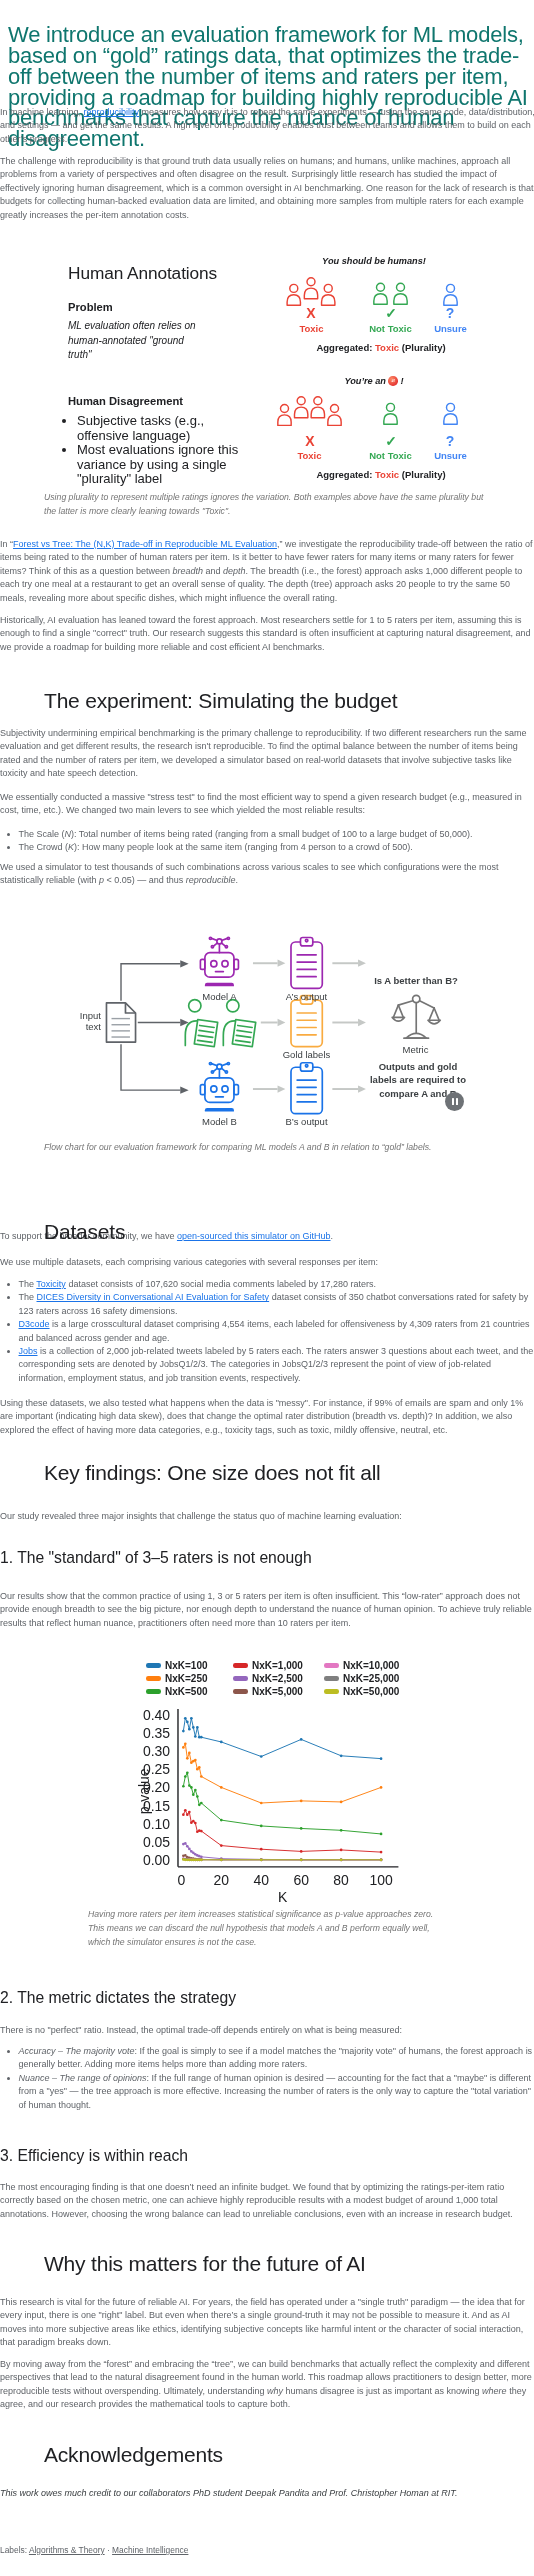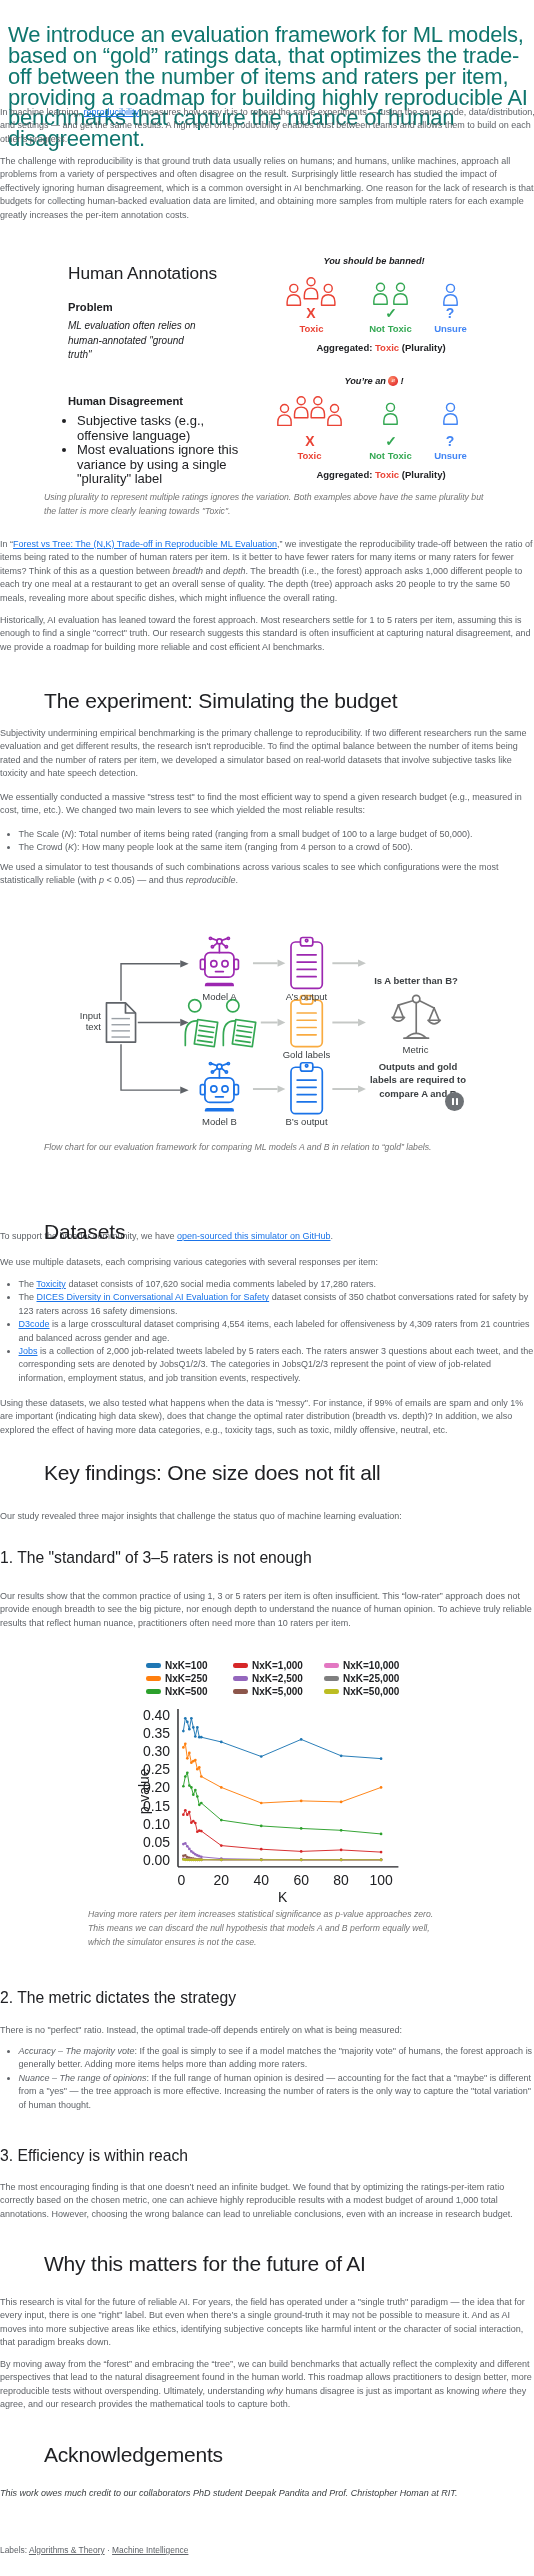--- a/index.html
+++ b/index.html
@@ -50,21 +50,21 @@
 <body>
 
 <div id="page">
 
   <p class="blk hero" style="top:3.4px">We introduce an evaluation framework for ML models, based on “gold” ratings data, that optimizes the trade-off between the number of items and raters per item, providing a roadmap for building highly reproducible AI benchmarks that capture the nuance of human disagreement.</p>
 
   <p class="blk body" style="top:106px"><span>In machine learning, </span><a class="lnk" href="#">reproducibility</a><span> measures how easy it is to repeat the same experiments — using the same code, data/distribution, and settings — and get the same results. A high level of reproducibility enables trust between teams and allows them to build on each other’s progress.</span></p>
   <p class="blk body" style="top:155px">The challenge with reproducibility is that ground truth data usually relies on humans; and humans, unlike machines, approach all problems from a variety of perspectives and often disagree on the result. Surprisingly little research has studied the impact of effectively ignoring human disagreement, which is a common oversight in AI benchmarking. One reason for the lack of research is that budgets for collecting human-backed evaluation data are limited, and obtaining more samples from multiple raters for each example greatly increases the per-item annotation costs.</p>
 
   <div class="figure" style="top:246px;height:280px">
-    <div class="abs f1-bubble" style="left:268px;top:9.5px;width:212px">You should be banned!</div>
+    <div class="abs f1-bubble" style="left:268px;top:9.5px;width:212px">You should be humans!</div>
     <div class="abs f1-title" style="left:68px;top:17px">Human Annotations</div>
 
     <div class="abs f1-h" style="left:68px;top:55px">Problem</div>
     <div class="abs f1-body" style="left:68px;top:73px;width:140px">ML evaluation often relies on human-annotated "ground truth"</div>
 
     <div class="abs" style="left:284px;top:31px"><svg width="54" height="30" style="color:#ea4335" viewBox="0 0 96 54">
           <g transform="translate(0,12)">
             <circle cx="17" cy="8.5" r="7.2" fill="none" stroke="currentColor" stroke-width="2.6"></circle>
             <path d="M5 39 V33 C5 24.5 9.5 20 17 20 C24.5 20 29 24.5 29 33 V39 Z" fill="#fff" stroke="currentColor" stroke-width="2.6" stroke-linejoin="round"></path>
           </g>

